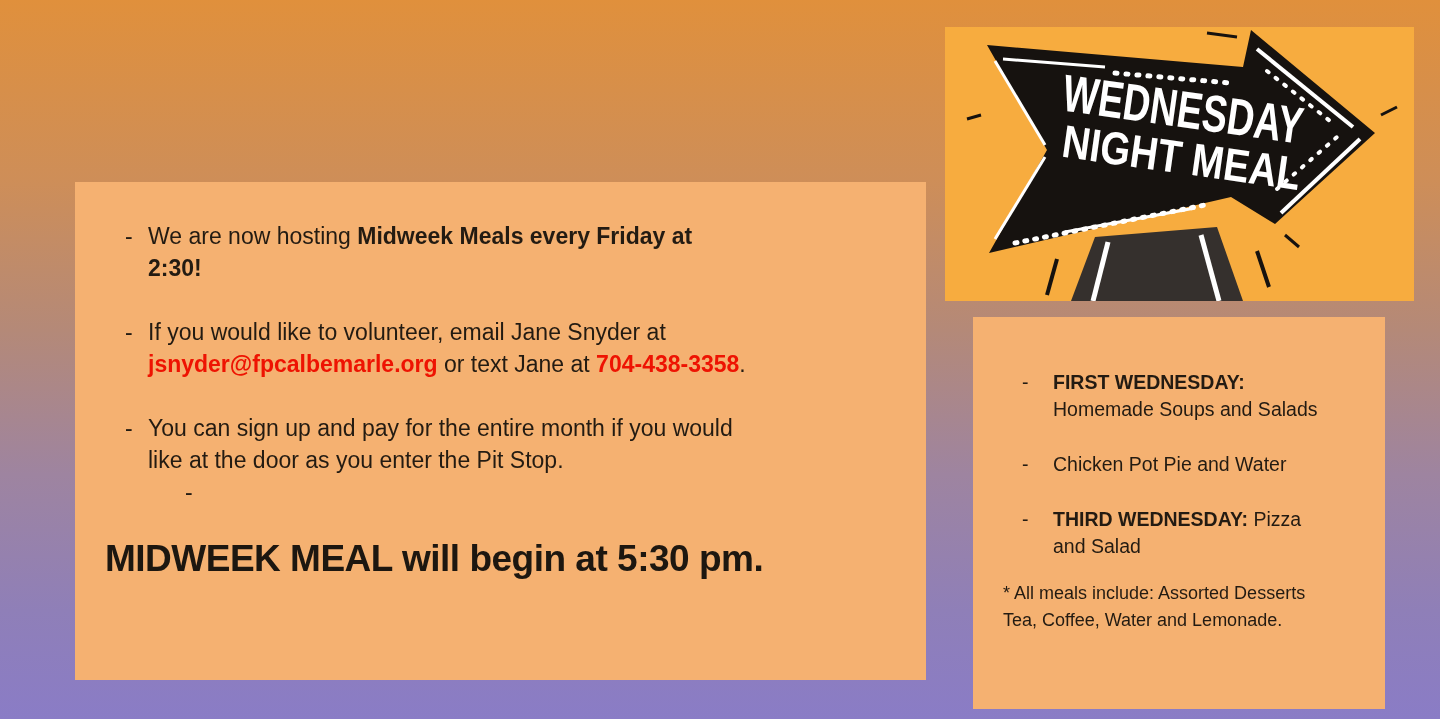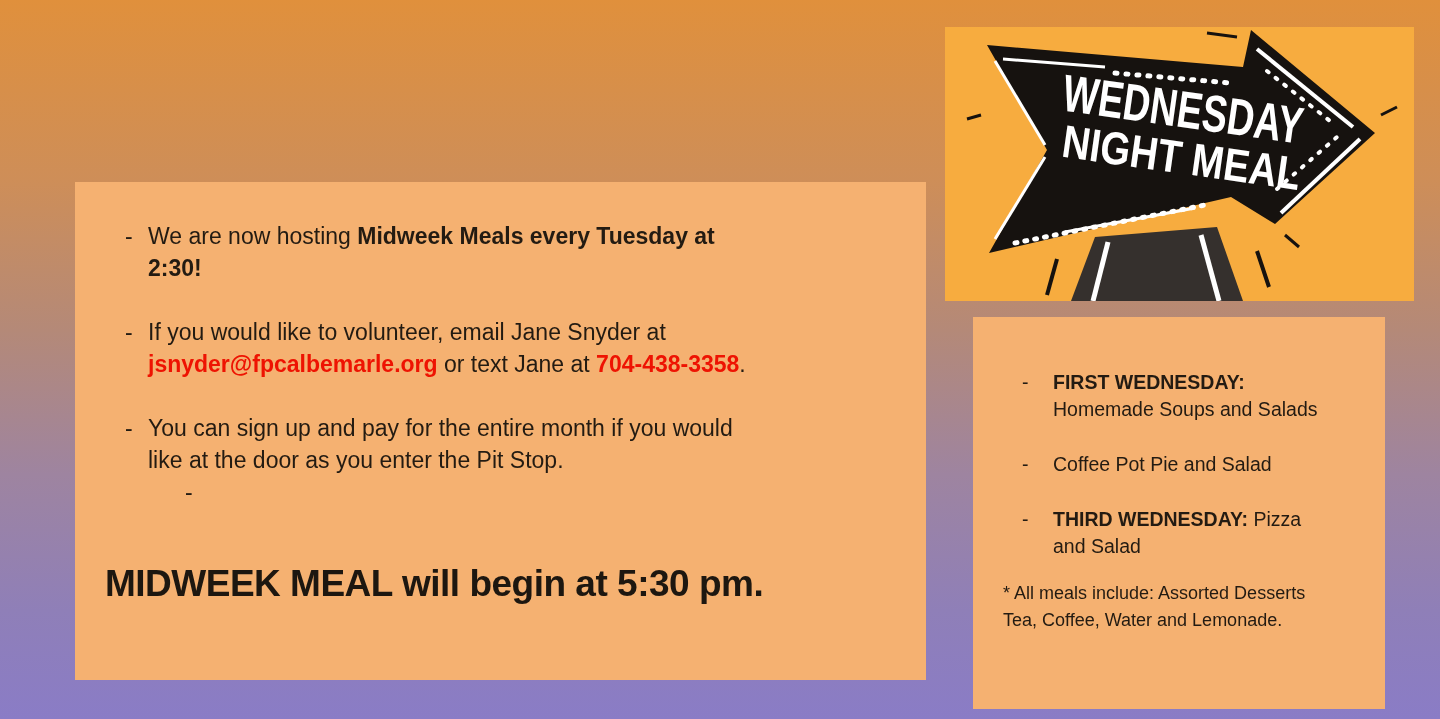--- a/index.html
+++ b/index.html
@@ -30,21 +30,21 @@
   }
   .brow { display:flex; align-items:flex-start; margin-bottom:32px; }
   .dash { width:23px; flex:none; font-size:23px; line-height:32px; }
   .btxt { width:700px; font-size:23px; line-height:32px; }
   .btxt b { font-weight:bold; }
   .red { color:#EE1302; font-weight:bold; }
   .subrow { display:flex; margin-left:37px; }
   .subdash { width:35px; flex:none; }
   .headline {
     position:absolute; left:30px; top:356px; font-size:37px; font-weight:bold;
-    letter-spacing:-0.5px; white-space:nowrap; color:#1d1710;margin-top:25px;
+    letter-spacing:-0.5px; white-space:nowrap; color:#1d1710;
   }
 
   
   .arrow-wrap { position:absolute; left:945px; top:27px; width:469px; height:274px; }
   .arrow-wrap svg { display:block; width:100%; height:100%; }
 
   
   .menu-panel {
     position:absolute; left:973px; top:317px; width:412px; height:392px;
     background:#F5B171; color:#231b12; padding:52px 10px 0 49px;
@@ -62,21 +62,21 @@
 <body>
 
 <div class="slide">
 
 
   <div class="info-card">
 
     <div class="brow">
       <span class="dash">-</span>
       <span class="btxt">
-        <span>We are now hosting </span><b>Midweek Meals every Tuesday at</b><br>
+        <span>We are now hosting </span><b>Midweek Meals every Friday at</b><br>
         <b>2:30!</b>
       </span>
     </div>
 
     <div class="brow">
       <span class="dash">-</span>
       <span class="btxt">
         <span>If you would like to volunteer, email Jane Snyder at</span><br>
         <span class="red">jsnyder@fpcalbemarle.org</span><span> or text Jane at </span><span class="red">704-438-3358</span><span>.</span>
       </span>
@@ -137,21 +137,21 @@
       <span class="mdash">-</span>
       <span class="mtxt stack">
         <b>FIRST WEDNESDAY:</b>
         <span>Homemade Soups and Salads</span>
       </span>
     </div>
 
     <div class="mrow">
       <span class="mdash">-</span>
       <span class="mtxt stack">
-        <span>Coffee Pot Pie and Salad</span>
+        <span>Chicken Pot Pie and Water</span>
       </span>
     </div>
 
     <div class="mrow">
       <span class="mdash">-</span>
       <span class="mtxt">
         <b>THIRD WEDNESDAY:</b><span> Pizza</span><br>
         <span>and Salad</span>
       </span>
     </div>

